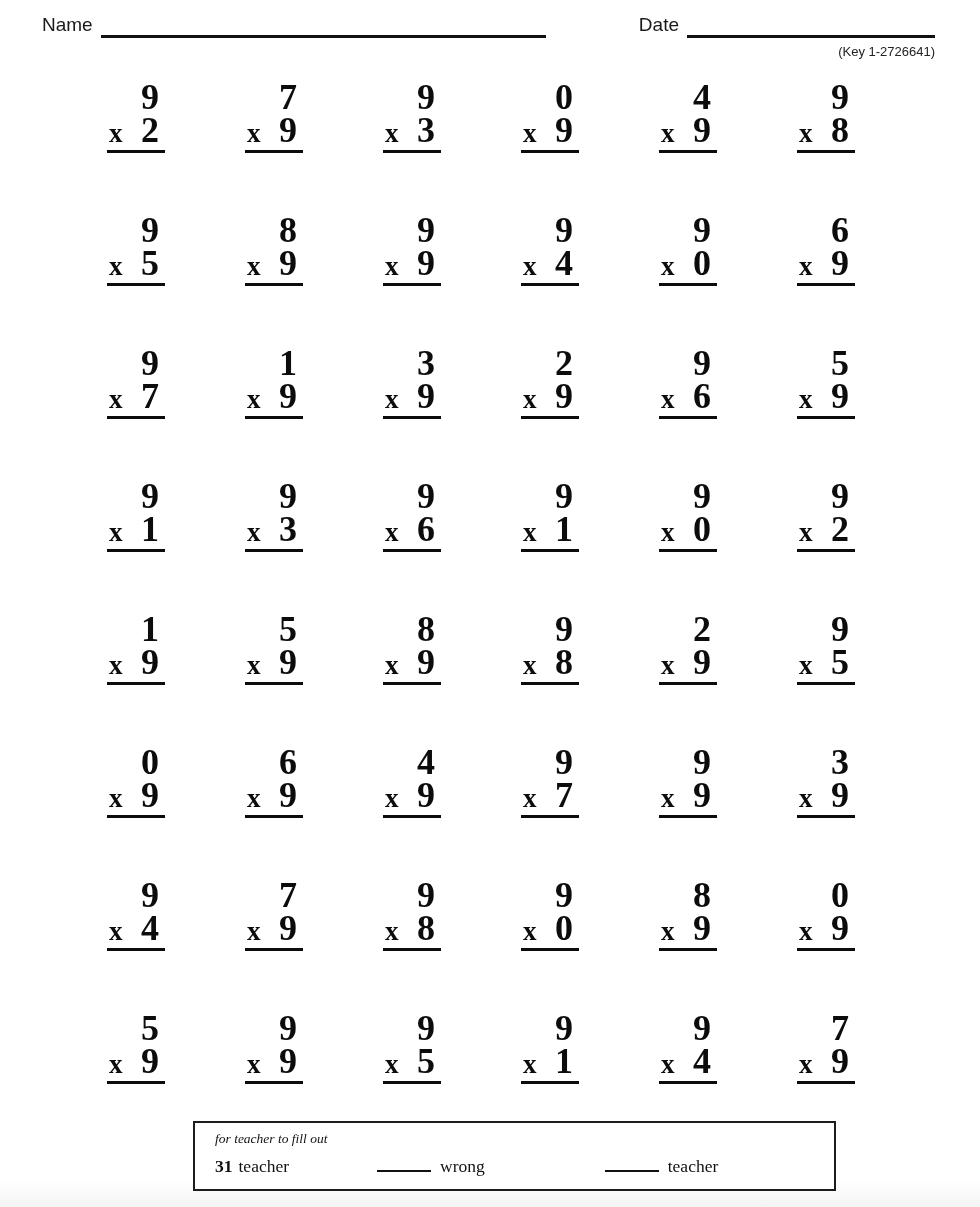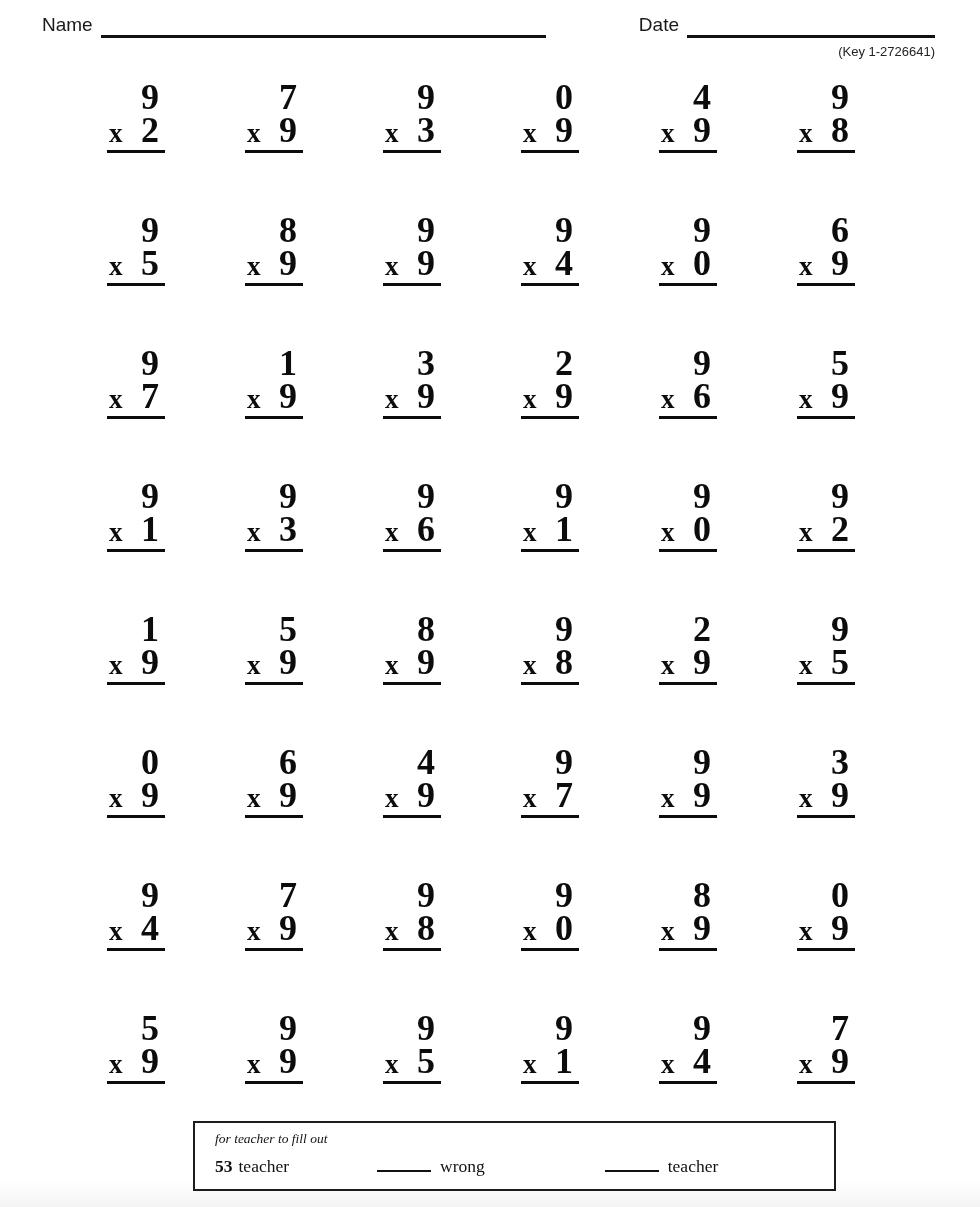--- a/index.html
+++ b/index.html
@@ -506,21 +506,21 @@
     <div class="bottom-row">
       <span class="times">x</span>
       <span class="bottom-operand">9</span>
     </div>
   </div>
 </div>
 
   <div class="footer-box">
     <div class="note">for teacher to fill out</div>
     <div class="score-row">
-      <span class="problem-count">53</span>
+      <span class="problem-count">31</span>
       <span class="problems-label">teacher</span>
       <span class="blank wrong-blank"></span>
       <span class="blank-label">wrong</span>
       <span class="blank correct-blank"></span>
       <span class="blank-label">teacher</span>
     </div>
   </div>
 
 </div>
 

